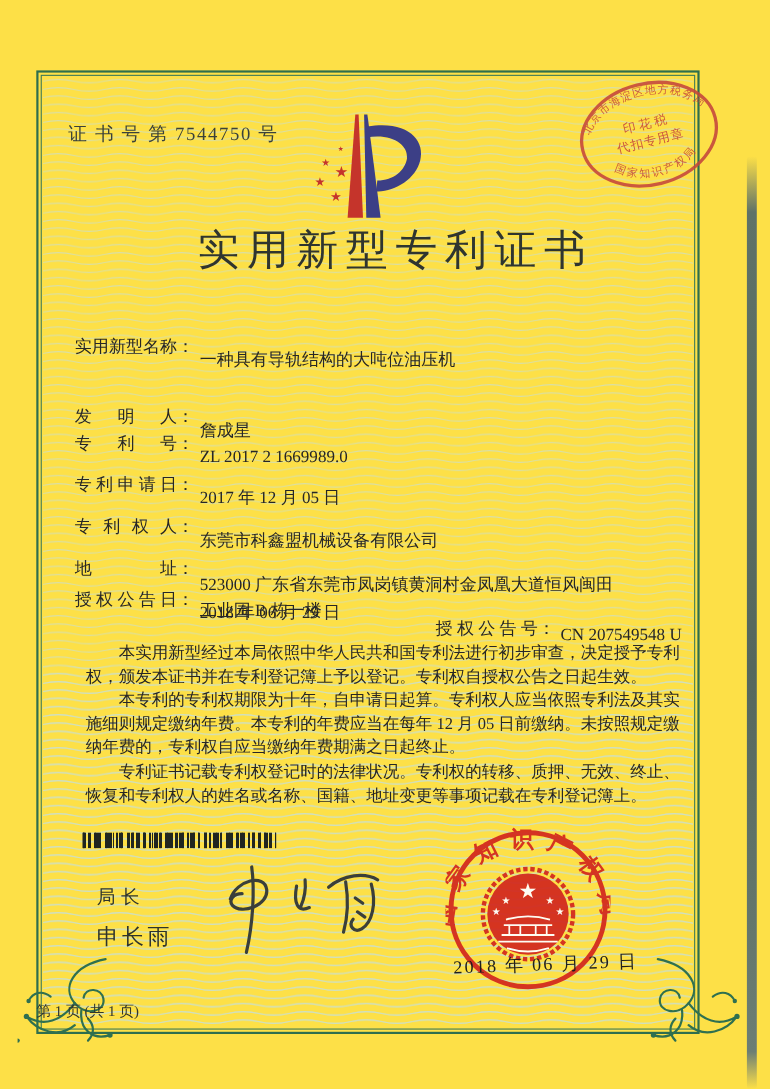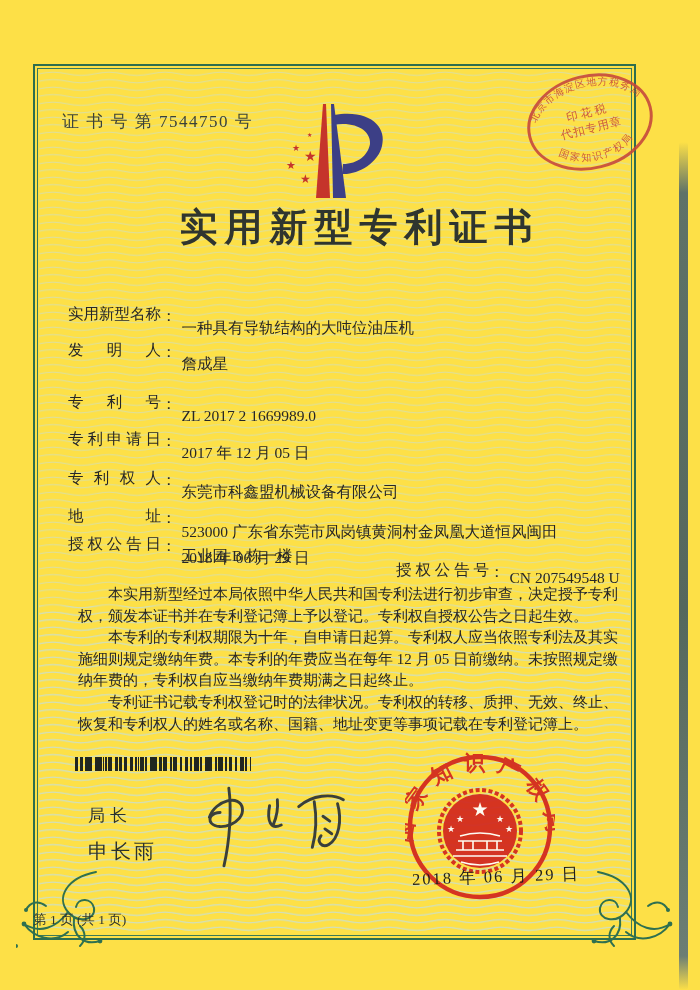--- a/index.html
+++ b/index.html
@@ -13,27 +13,27 @@
   .waves{position:absolute;inset:4px;width:calc(100% - 8px);height:calc(100% - 8px);}
   
   .scan-shadow{position:absolute;left:679px;top:142px;width:9px;height:848px;
     background:linear-gradient(180deg,rgba(95,114,104,0) 0%,#5f7268 6%,#55675d 55%,#6c7e74 96%,rgba(95,114,104,0) 100%);
     border-radius:3px;}
   
   .cert-number{position:absolute;left:62px;top:110px;font-size:17px;letter-spacing:1.5px;color:#39413b;}
   .logo{position:absolute;left:286px;top:103px;}
   .tax-stamp{position:absolute;left:520px;top:66px;transform:rotate(-14deg);opacity:.88;}
   .title{position:absolute;left:33px;top:202px;width:653px;text-align:center;
-    font-size:38px;font-weight:700;letter-spacing:7px;color:#2f352f;}
+    font-size:38px;font-weight:400;letter-spacing:7px;color:#2f352f;}
   
   .row{position:absolute;left:68px;display:flex;align-items:flex-start;font-size:15.5px;line-height:1.25;}
-  .flabel{flex:none;width:93px;text-align:justify;text-align-last:justify;text-justify:inter-character;font-family:Liberation Mono, monospace;}
+  .flabel{flex:none;width:93px;text-align:justify;text-align-last:justify;text-justify:inter-character;}
   .fcolon{flex:none;margin-right:5px;}
   .fvalue{white-space:pre-line;margin-top:12px;}
-  .r1{top:306px}.r2{top:342px}.r3{top:394px}.r4{top:431px}.r5{top:470px}
+  .r1{top:306px}.r2{top:370px}.r3{top:394px}.r4{top:431px}.r5{top:470px}
   .r6{top:508px}.r6 .fvalue{width:428px;line-height:24px;}
   .r7{top:536px}.r8{top:556px;left:396px;align-items:center;}
   
   .paras{position:absolute;left:78px;top:584px;width:540px;font-size:15px;line-height:21.6px;}
   .paras p{margin:0;text-indent:2em;}
   
   .barcode{position:absolute;left:75px;top:757px;width:176px;height:14px;
     background:
       repeating-linear-gradient(90deg,#202620 0 2px,rgba(0,0,0,0) 2px 5px),
       repeating-linear-gradient(90deg,#202620 0 1px,rgba(0,0,0,0) 1px 7px),

